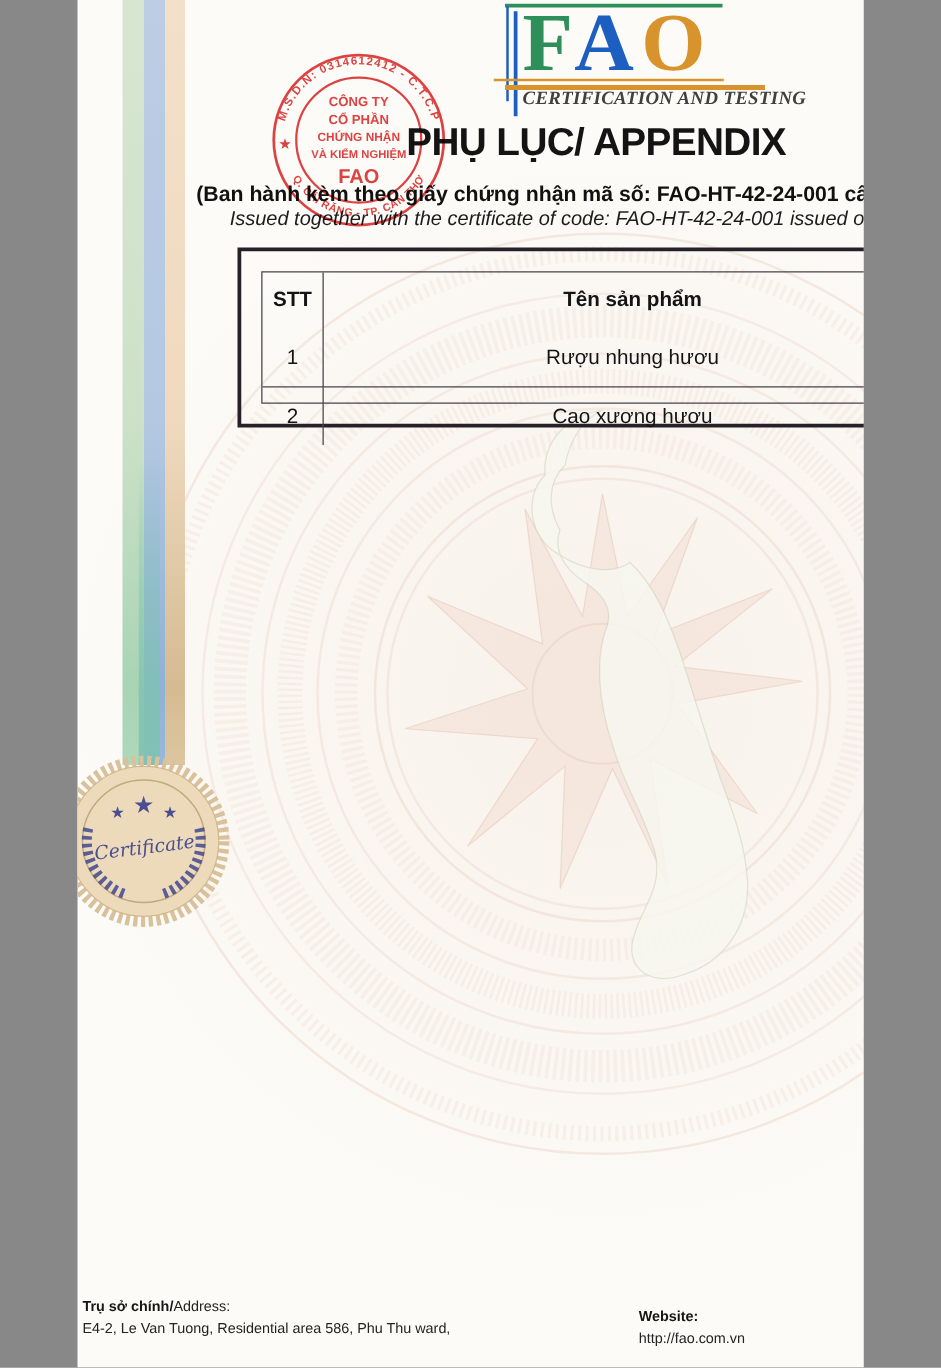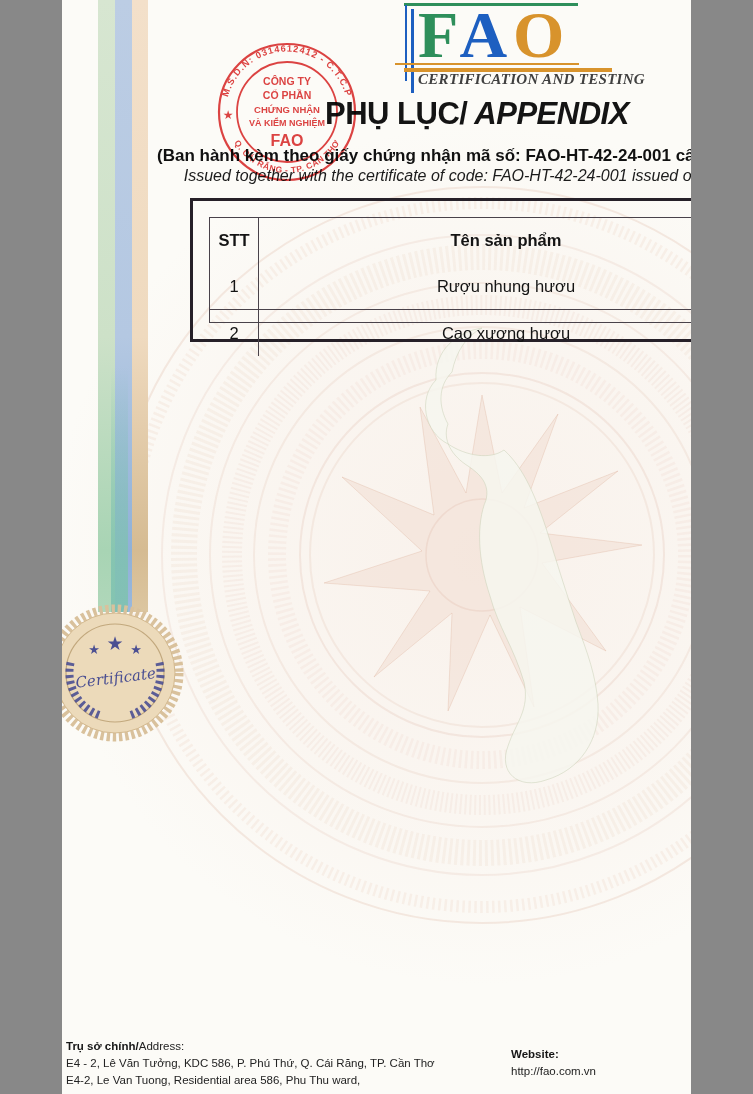--- a/index.html
+++ b/index.html
@@ -28,21 +28,21 @@
   .logo .oline1{position:absolute;left:333px;top:63px;width:184px;height:2px;}
   .logo .oline2{position:absolute;left:342px;top:68px;width:208px;height:4px;}
   .logo .tagline{position:absolute;left:356px;top:71px;font-family:"Liberation Serif",serif;
     font-weight:bold;font-style:italic;font-size:15px;letter-spacing:.3px;white-space:nowrap;}
   
   svg.stamp{position:absolute;left:153px;top:40px;z-index:6;opacity:.92;mix-blend-mode:multiply;}
   svg.stamp text{fill:currentColor;font-family:"Liberation Sans",sans-serif;}
   
   .title{position:absolute;left:263px;top:96px;z-index:4;font-size:31px;font-weight:800;
     letter-spacing:-.5px;color:#141414;white-space:nowrap;}
-  .title .en{font-style:italic;}
+  .title .en{}
   .sub1{position:absolute;left:95px;top:146px;width:660px;z-index:4;text-align:center;
     font-size:17px;font-weight:bold;color:#111;white-space:nowrap;}
   .sub2{position:absolute;left:95px;top:167px;width:660px;z-index:4;text-align:center;
     font-size:16px;font-style:italic;color:#1c1c1c;white-space:nowrap;}
   
   .tbl-outer{position:absolute;left:128px;top:198px;width:583px;height:144px;z-index:4;
     border:3px solid #262028;padding:16px;box-sizing:border-box;background:transparent;}
   .tbl-inner{border:1px solid #49424a;height:100%;box-sizing:border-box;}
   table.products{width:100%;height:100%;border-collapse:collapse;table-layout:fixed;}
   table.products td{border:1px solid #49424a;text-align:center;vertical-align:middle;
@@ -162,21 +162,20 @@
     <text x="0" y="-23" font-size="19" text-anchor="middle" fill="currentColor">★</text>
     <text x="21" y="-19" font-size="13" text-anchor="middle" fill="currentColor">★</text>
     <path d="M -16,42 A 45,45 0 0 1 -44,-12" fill="none" stroke="currentColor" stroke-width="8" stroke-dasharray="3 3.2" opacity=".9"></path>
     <path d="M 16,42 A 45,45 0 0 0 44,-12" fill="none" stroke="currentColor" stroke-width="8" stroke-dasharray="3 3.2" opacity=".9"></path>
     <text x="0" y="10" font-size="15" font-style="italic" text-anchor="middle" fill="currentColor" font-family="DejaVu Serif, serif" transform="rotate(-7)">Certificate</text>
   </svg>
 
   <div class="footer">
     <div class="f-left">
       <div><span class="lbl">Trụ sở chính/</span><span>Address:</span></div>
-      <div>E4 - 2, Lê Văn Tưởng, KDC 586, P. Phú Thứ, Q. Cái Răng, TP. Cần Thơ</div>
       <div>E4-2, Le Van Tuong, Residential area 586, Phu Thu ward,</div>
     </div>
     <div class="f-web">
       <div class="lbl">Website:</div>
       <div>http://fao.com.vn</div>
     </div>
     <div class="f-phone">
       <div><span class="lbl">Điện thoại/</span><span>Phone:</span></div>
       <div>0969 444 094</div>
     </div>

